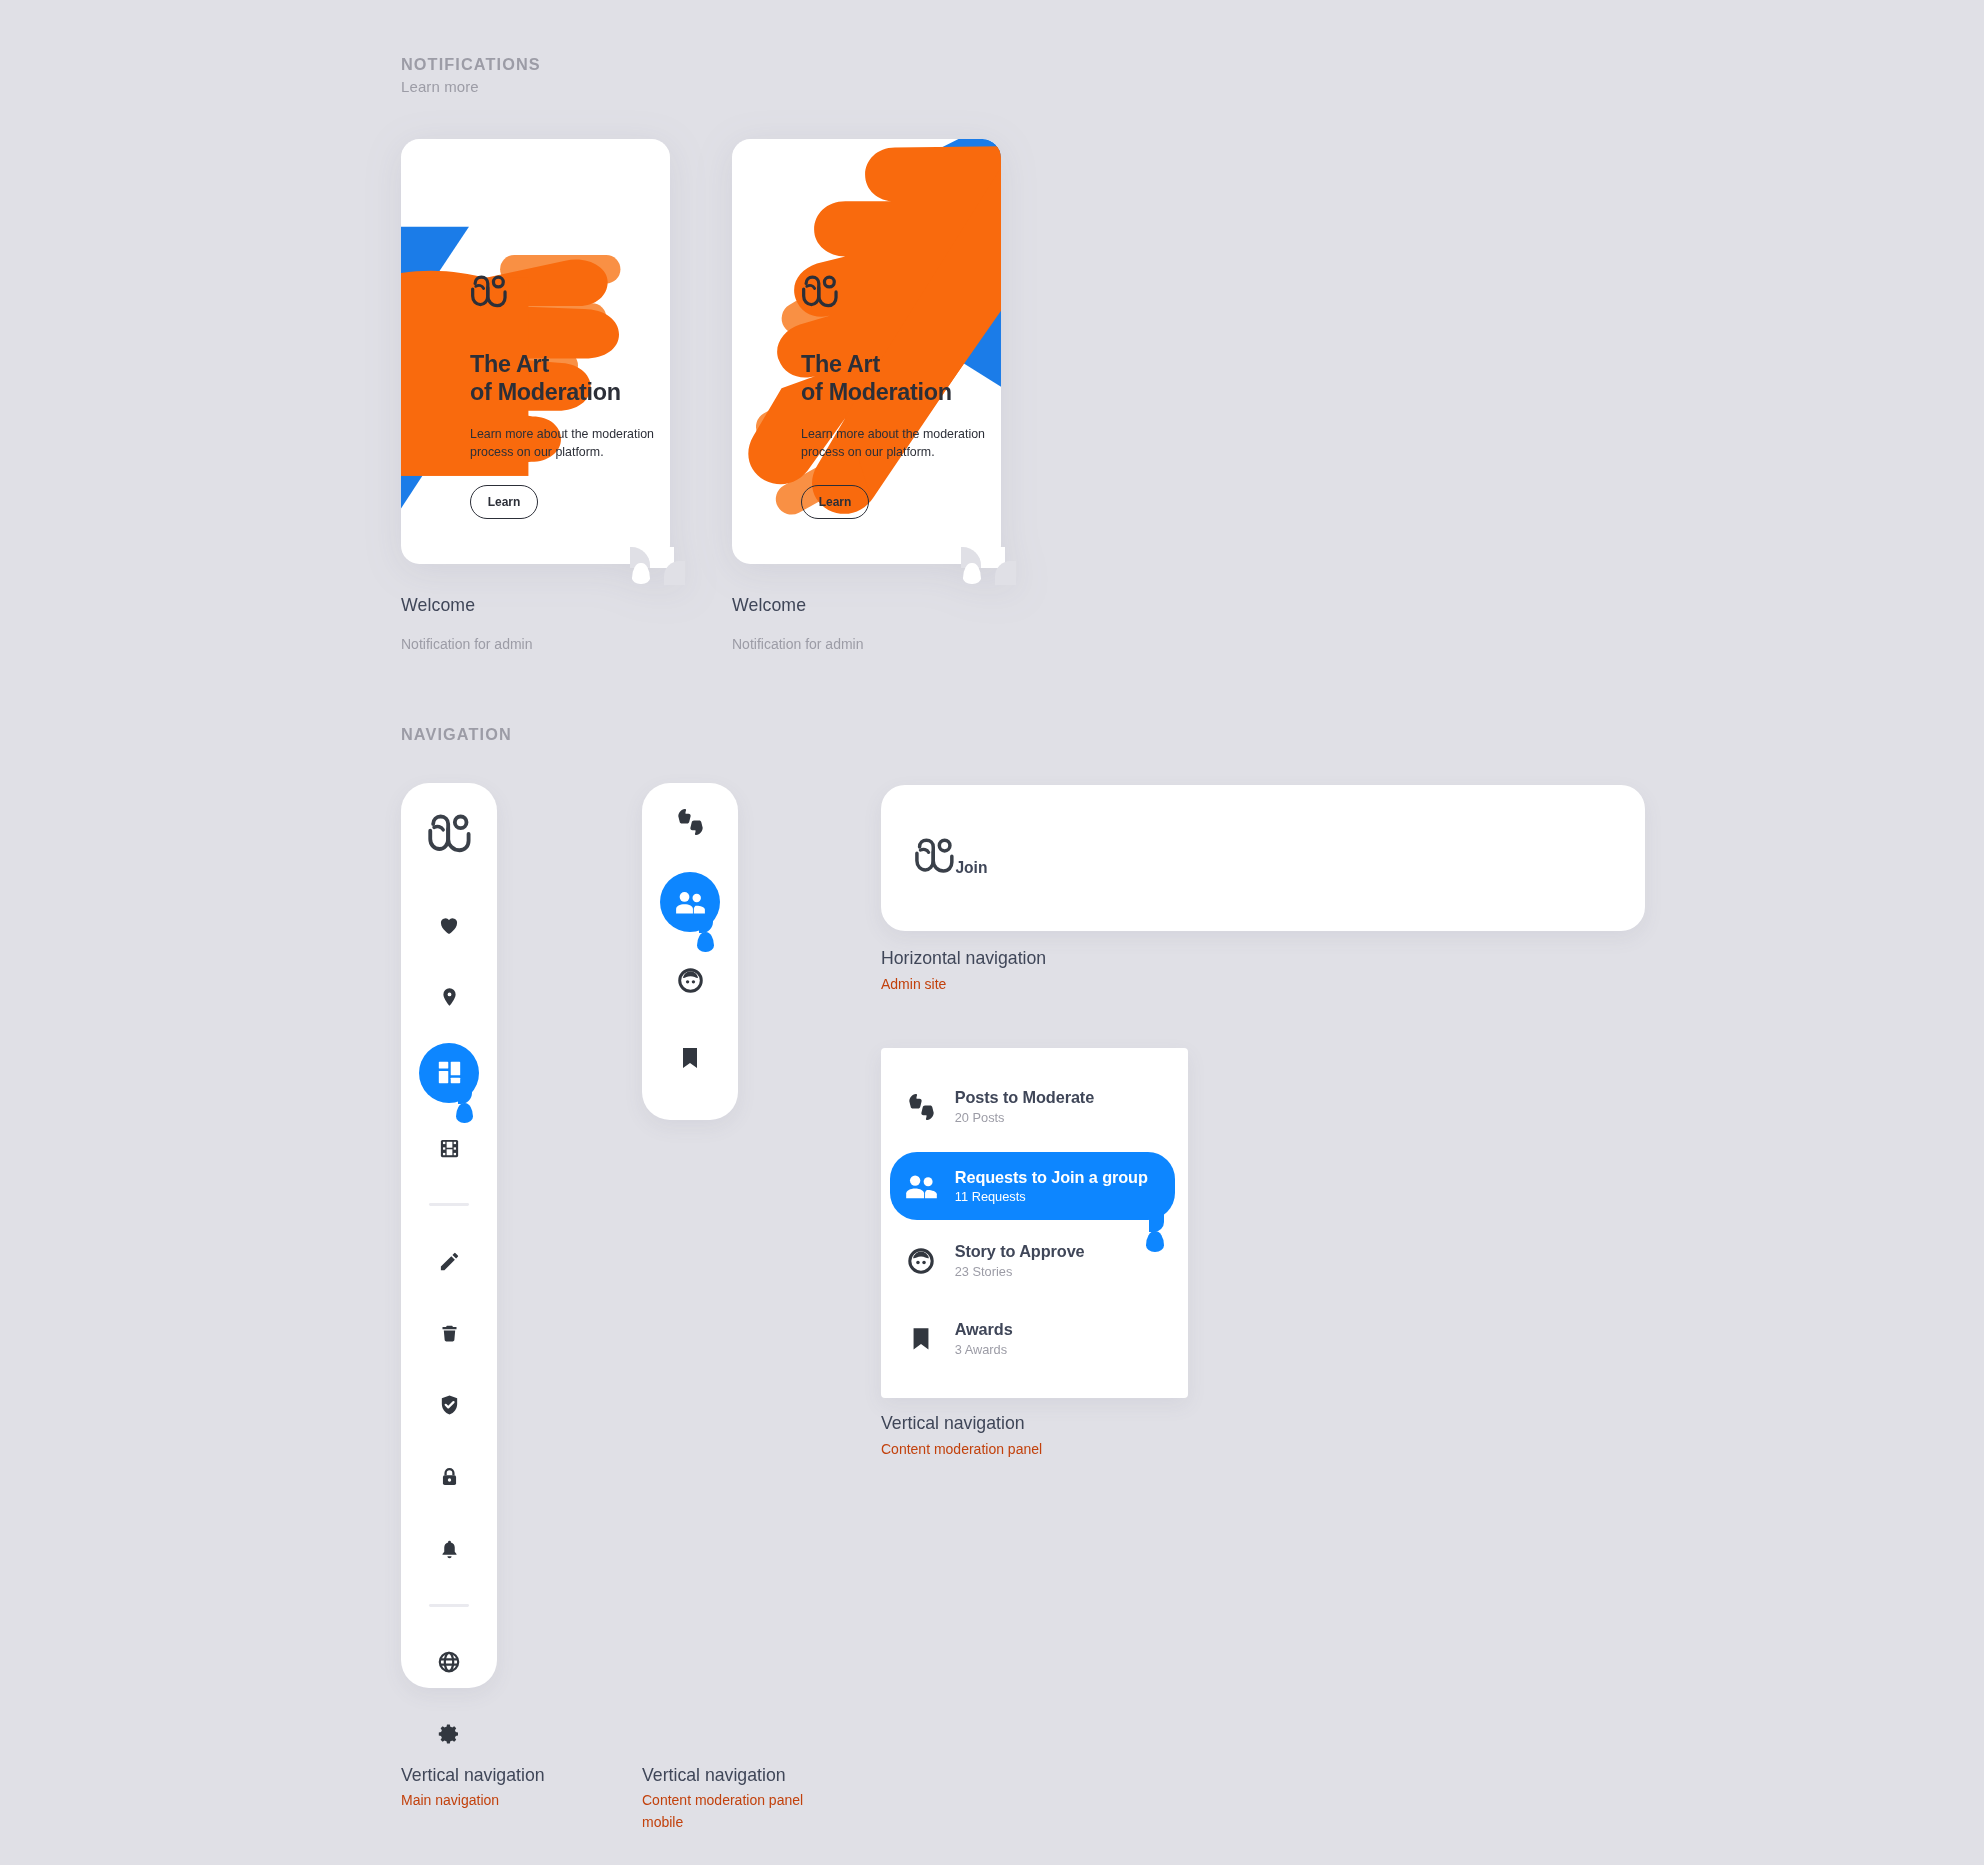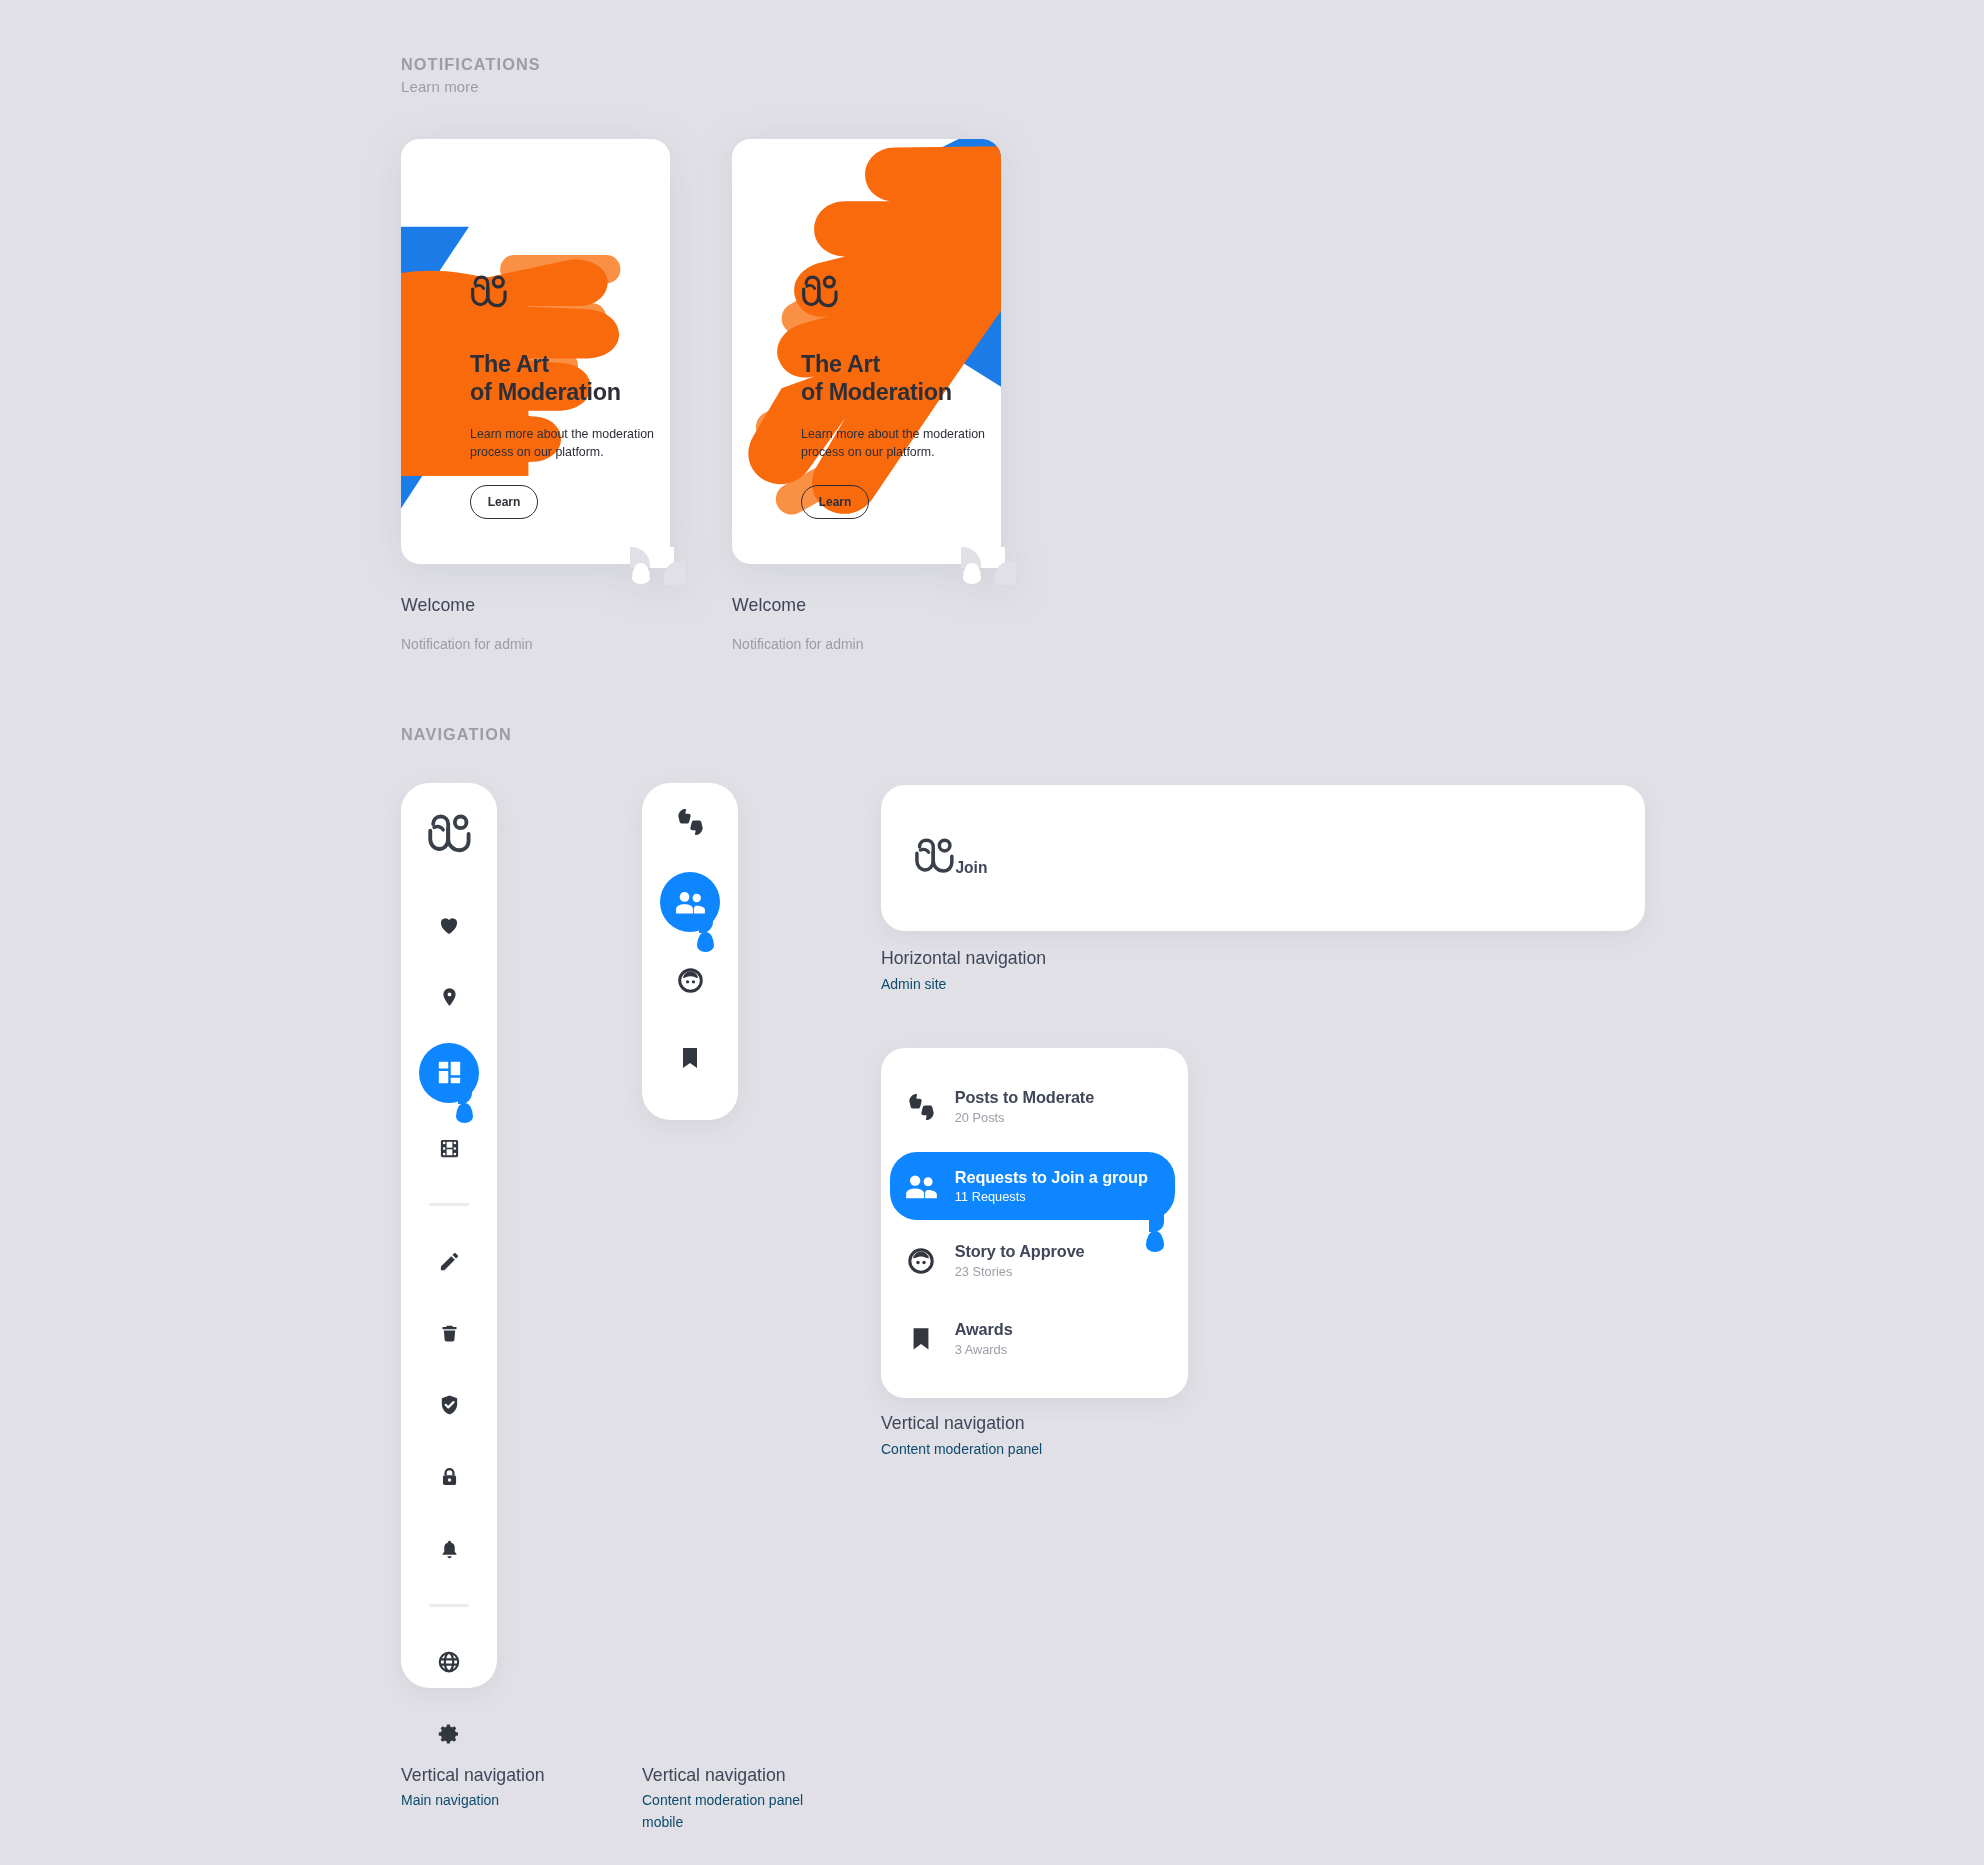--- a/index.html
+++ b/index.html
@@ -196,21 +196,21 @@
     font-family: "Liberation Sans", sans-serif;
     cursor: pointer;
   }
 
   
   .mod-panel {
     position: absolute;
     left: 881px; top: 1048px;
     width: 307px; height: 350px;
     background: #ffffff;
-    border-radius: 24px;
+    border-radius: 4px;
     box-shadow: 0 7px 20px rgba(90,90,120,0.08);
   }
   .mod-row {
     position: absolute;
     display: flex;
     align-items: center;
     cursor: pointer;
   }
   .mod-icon { width: 44px; display: flex; justify-content: center; align-items: center; }
   .mod-text { margin-left: 11.3px; }
@@ -233,21 +233,21 @@
   .mod-row.active .md-bead {
     position: absolute; left: 7px; top: 20px; width: 18.4px; height: 21px;
     background: #0d86ff;
     border-radius: 50% 50% 50% 50% / 70% 70% 34% 34%;
   }
 
   .nav-caption-title {
     position: absolute; font-size: 17.7px; color: #3f4658;
   }
   .nav-caption-sub {
-    position: absolute; font-size: 14px; color: #0c4a6e; line-height: 1.6;
+    position: absolute; font-size: 14px; color: #c2410c; line-height: 1.6;
     white-space: pre-line;
   }
 </style>
 </head>
 <body>
 
 <div class="page">
 
   <div class="section-label" style="left:401px; top:55px;">NOTIFICATIONS</div>
   <div class="section-sub" style="left:401px; top:78px;">Learn more</div>

